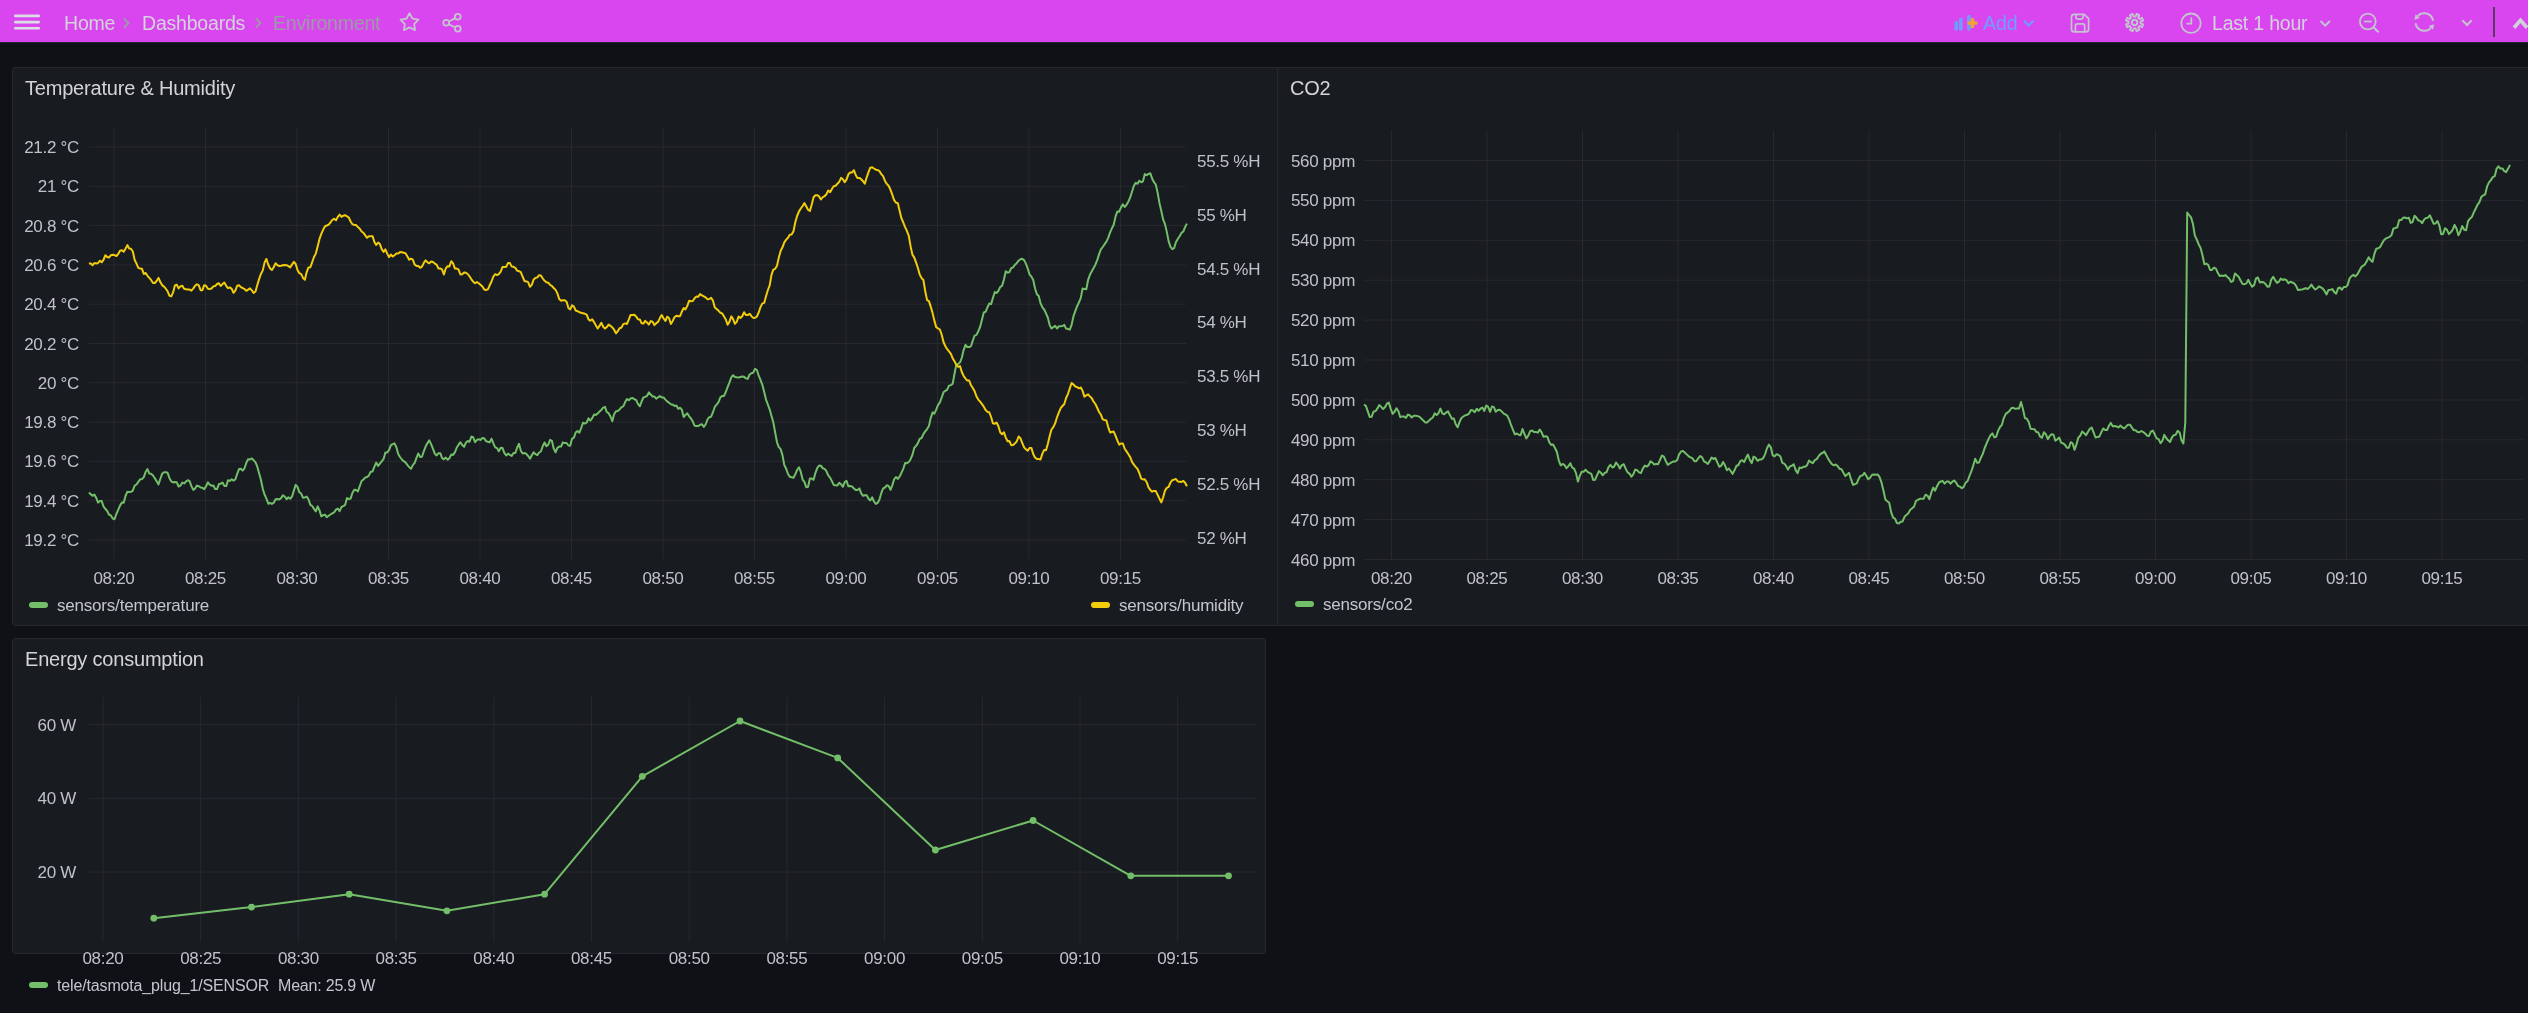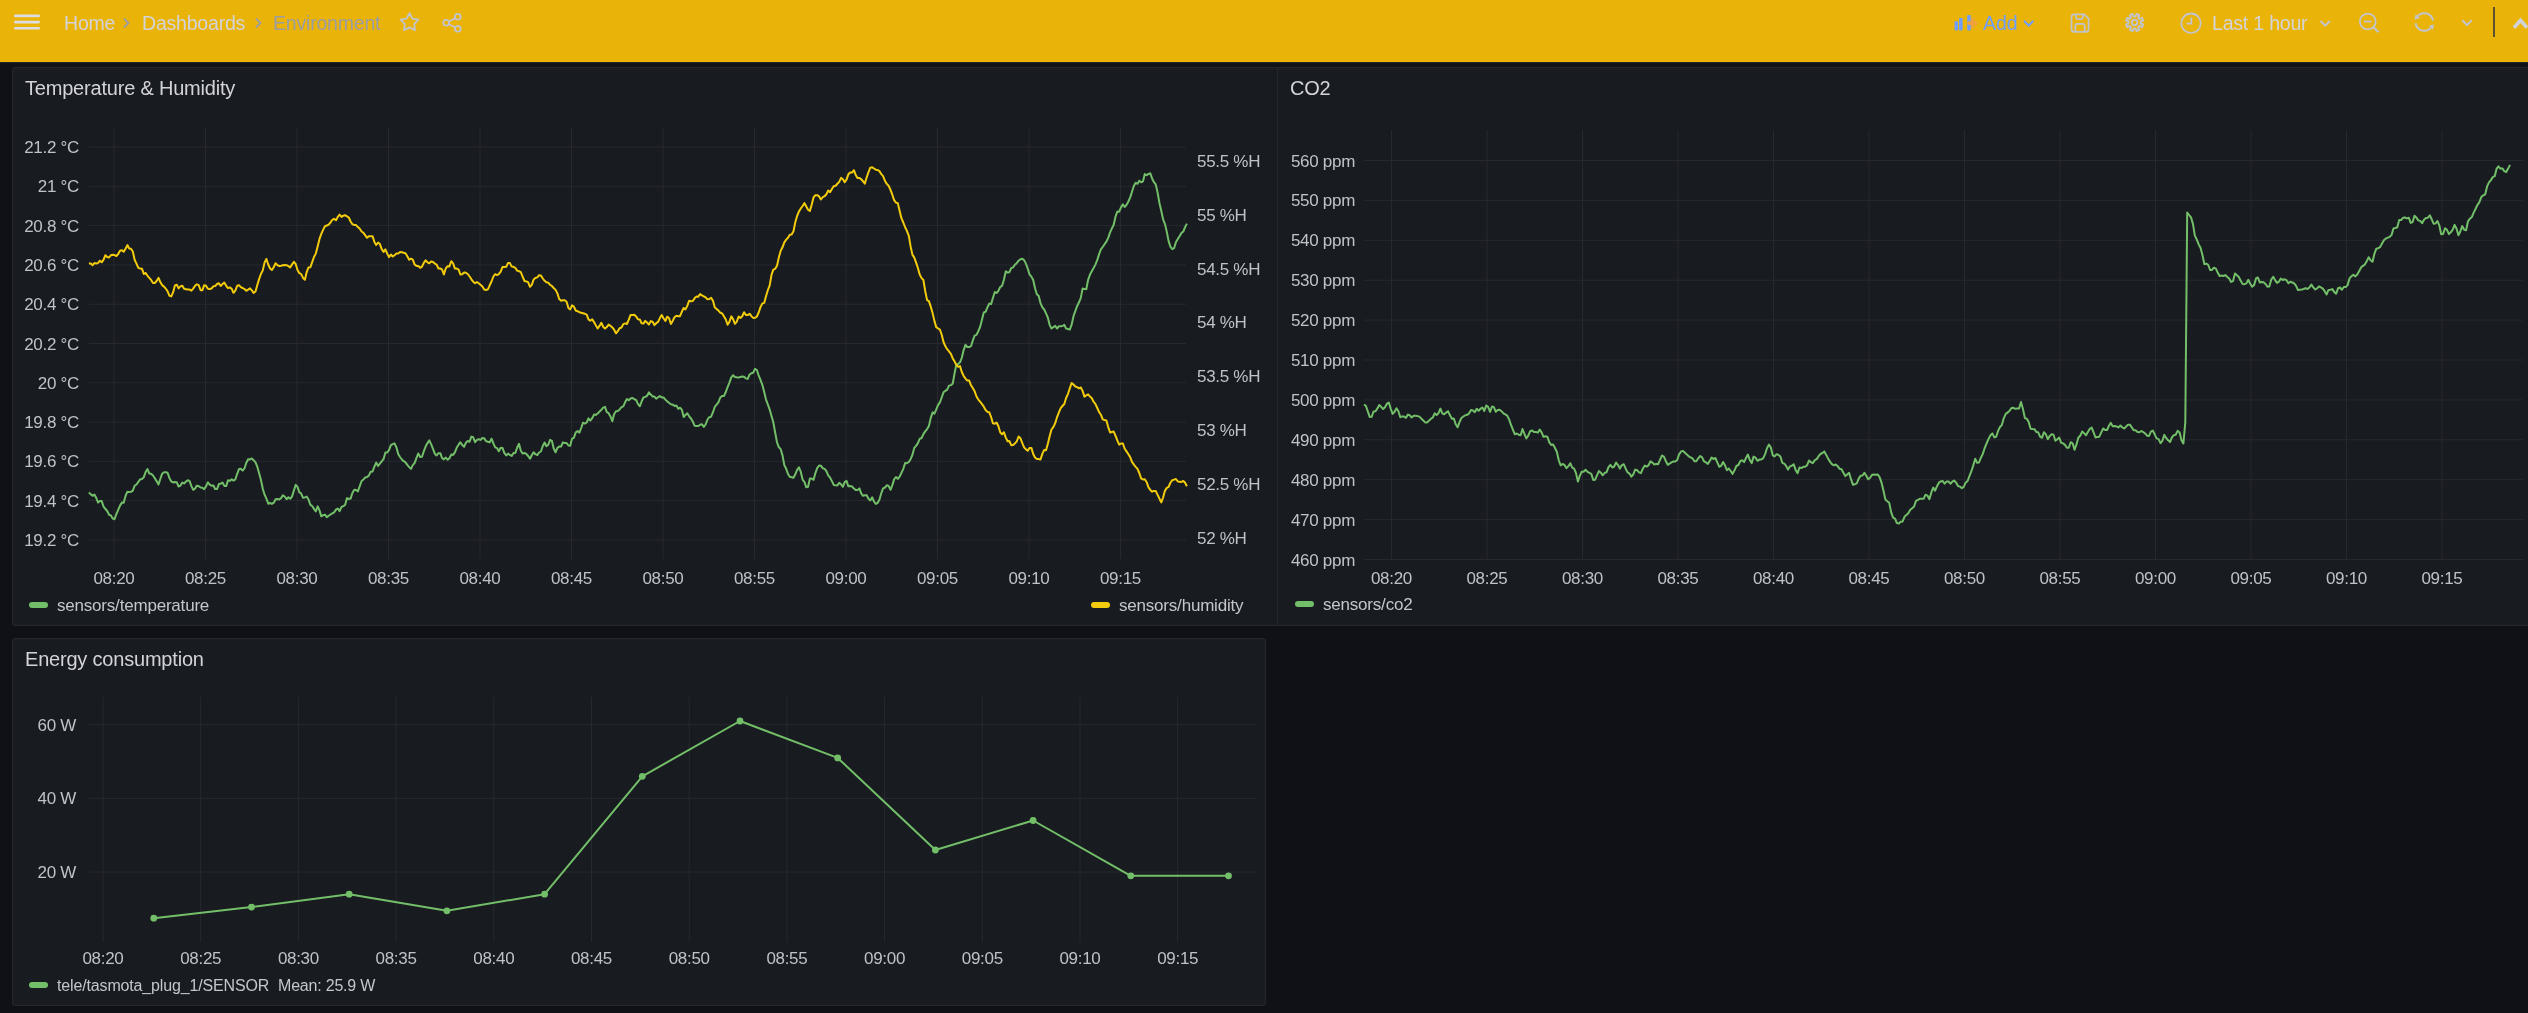--- a/index.html
+++ b/index.html
@@ -1,19 +1,19 @@
 <!DOCTYPE html>
 <html><head><meta charset="utf-8"><style>
 * { margin:0; padding:0; box-sizing:border-box; }
 html,body { width:2528px; height:1013px; background:#101116; font-family:"Liberation Sans", sans-serif; overflow:hidden; }
-#nav { position:absolute; left:0; top:0; width:2528px; height:63px; background:#eab308; border-bottom:1px solid #23262c; }
+#nav { position:absolute; left:0; top:0; width:2528px; height:43px; background:#d946ef; border-bottom:1px solid #23262c; }
 .panel { position:absolute; background:#181b1f; border:1px solid #25272d; border-radius:3px; }
 #p1 { left:12px; top:67px; width:1436px; height:559px; }
 #p2 { left:1277px; top:67px; width:1253px; height:559px; }
-#p3 { left:12px; top:638px; width:1254px; height:368px; }
+#p3 { left:12px; top:638px; width:1254px; height:316px; }
 svg text { font-family:"Liberation Sans", sans-serif; }
 </style></head>
 <body>
 <div id="nav">
     <svg width="2528" height="47" style="position:absolute;left:0;top:0">
       <g fill="#dcdde3">
         <rect x="14" y="14.5" width="26" height="2.7" rx="1.3"></rect>
         <rect x="14" y="20.7" width="26" height="2.7" rx="1.3"></rect>
         <rect x="14" y="26.9" width="26" height="2.7" rx="1.3"></rect>
       </g>

